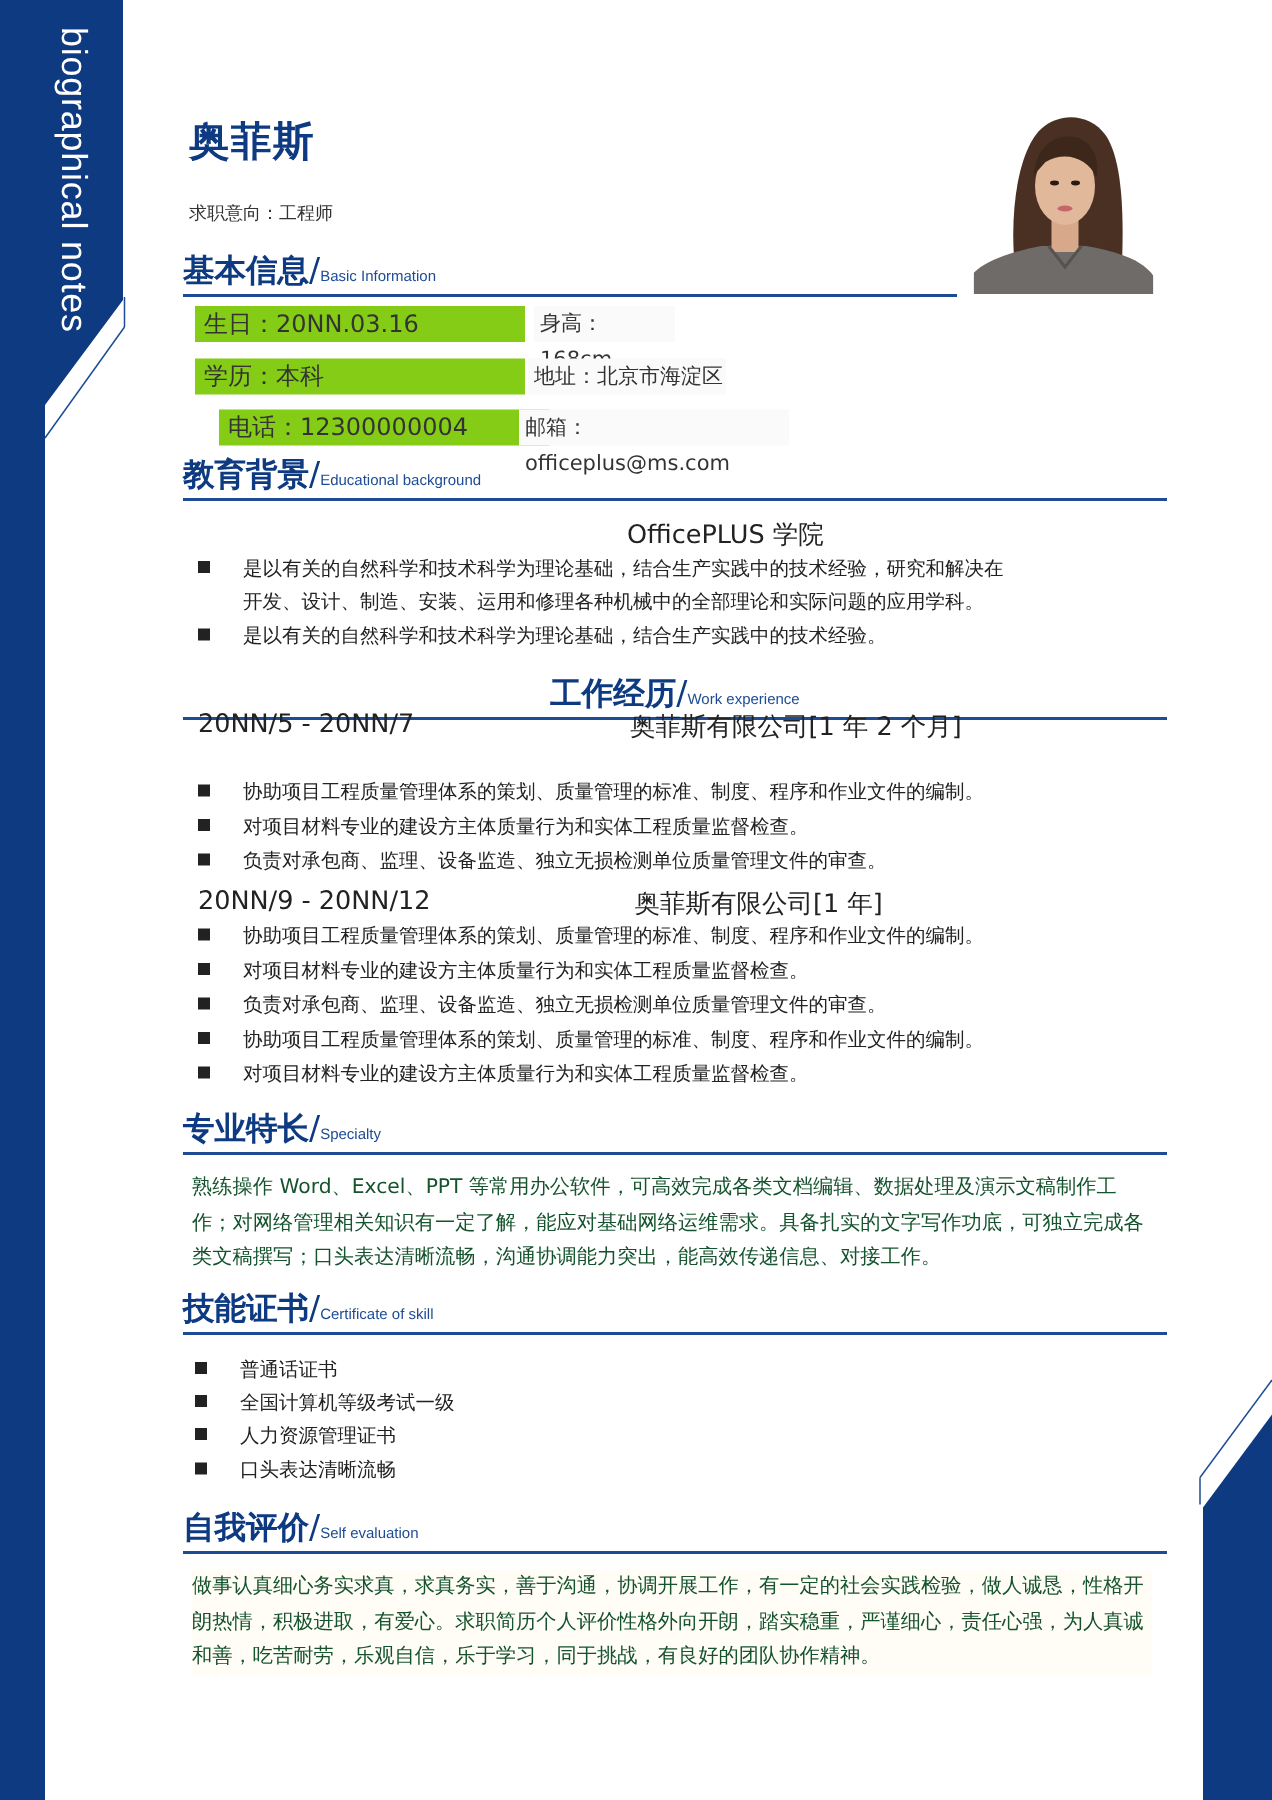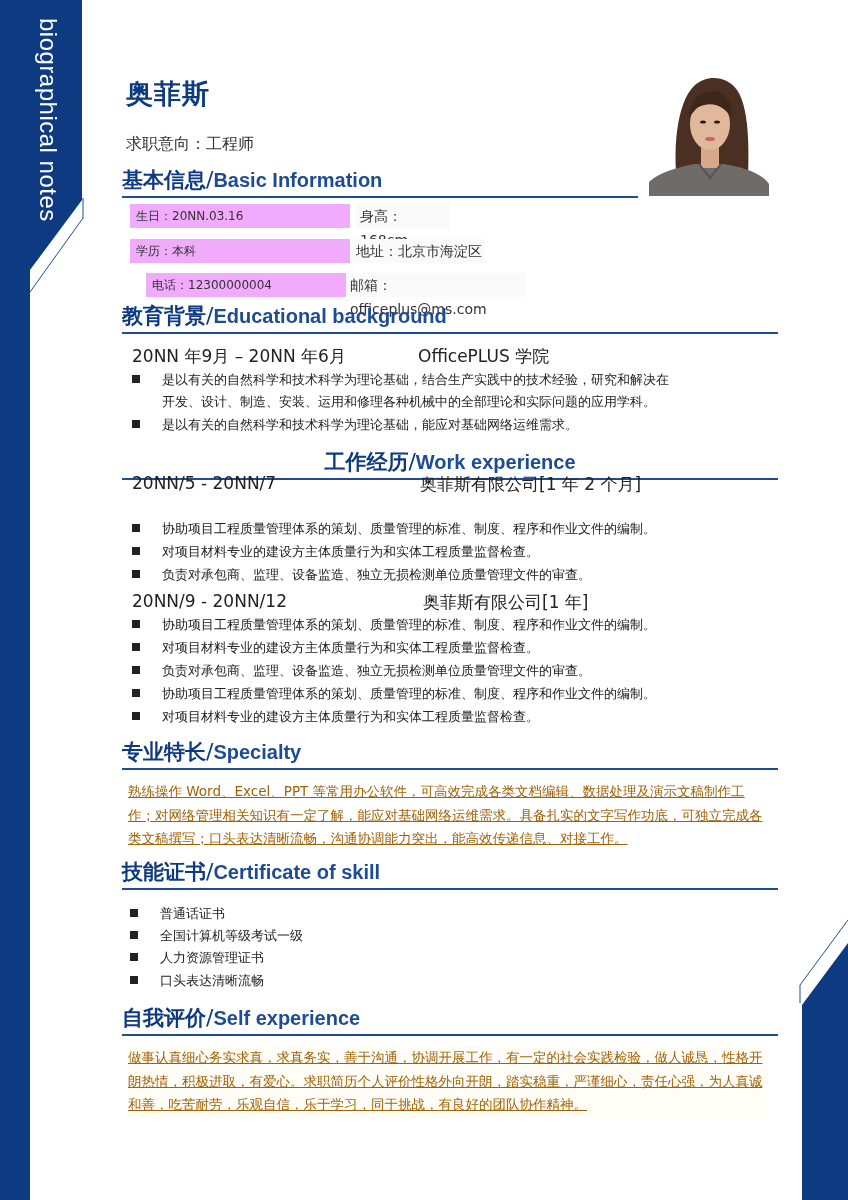--- a/index.html
+++ b/index.html
@@ -4,34 +4,34 @@
 <style>
   html,body{margin:0;padding:0;}
   body{width:848px;height:1200px;position:relative;background:#ffffff;overflow:hidden;
        font-family:"DejaVu Sans","Liberation Sans",sans-serif;color:#222;}
   .deco{position:absolute;left:0;top:0;}
   .side-text{position:absolute;left:22px;top:18px;width:40px;height:200px;}
   .side-text span{position:absolute;left:0;top:0;transform-origin:0 0;transform:translate(40px,0) rotate(90deg);
        white-space:nowrap;color:#fff;font-family:"Liberation Sans",sans-serif;font-size:24px;letter-spacing:0.5px;}
   .name{position:absolute;left:126px;top:76px;font-size:27px;font-weight:bold;color:#0d3a80;letter-spacing:1px;
         font-family:"DejaVu Sans",sans-serif;}
-  .intent{position:absolute;left:126px;top:134px;font-size:16px;color:#333;}
+  .intent{position:absolute;left:126px;top:134px;font-size:12px;color:#333;}
   .photo{position:absolute;left:649px;top:72px;width:120px;height:124px;overflow:hidden;background:#fff;}
   .section-head{position:absolute;left:122px;height:30px;border-bottom:2px solid #1d4c94;}
   .section-head .zh{font-size:21px;font-weight:bold;color:#0d3a80;}
   .section-head .slash{font-size:22px;color:#0d3a80;}
-  .section-head .en{font-size:20px;color:#1d4c94;font-family:"Liberation Sans",sans-serif;font-weight:bold;}
-  .info-row{position:absolute;left:130px;font-size:12px;color:#333;background:#f0abfc;height:24px;line-height:24px;padding-left:6px;}
+  .section-head .en{font-size:10px;color:#1d4c94;font-family:"Liberation Sans",sans-serif;}
+  .info-row{position:absolute;left:130px;font-size:16px;color:#333;background:#84cc16;height:24px;line-height:24px;padding-left:6px;}
   .info-val{position:absolute;font-size:14px;color:#333;background:#fafafa;height:24px;line-height:24px;}
   .entry-head{position:absolute;left:132px;font-size:17px;color:#222;white-space:nowrap;}
   .entry-head .org{position:absolute;white-space:nowrap;}
   .bullet{position:absolute;left:132px;font-size:13px;color:#222;white-space:nowrap;line-height:22px;}
   .bullet .sq{display:inline-block;width:8px;height:8px;background:#222;margin-right:22px;vertical-align:1px;}
   .bullet .cont{display:block;padding-left:30px;}
-  .para{position:absolute;left:128px;width:640px;font-size:13.5px;line-height:23.5px;color:#a16207;text-decoration:underline;}
+  .para{position:absolute;left:128px;width:640px;font-size:13.5px;line-height:23.5px;color:#14532d;}
   .self{background:#fffdf6;}
 </style>
 </head>
 <body>
 
 <svg class="deco" width="848" height="1200" viewBox="0 0 848 1200">
   <polygon points="0,0 82,0 82,200 30,270 30,1200 0,1200" fill="#0d3a80"></polygon>
   <line x1="83" y1="198" x2="83" y2="218" stroke="#1d4c94" stroke-width="1"></line>
   <line x1="83" y1="218" x2="30" y2="292" stroke="#1d4c94" stroke-width="1"></line>
   <polygon points="848,943 848,1200 802,1200 802,1005" fill="#0d3a80"></polygon>
@@ -68,29 +68,28 @@
 <div class="info-val" style="top:204px;left:356px;width:90px;padding-left:4px;">身高：168cm</div>
 <div class="info-row" style="top:239px;width:214px;">学历：本科</div>
 <div class="info-val" style="top:239px;left:352px;width:128px;padding-left:4px;">地址：北京市海淀区</div>
 <div class="info-row" style="top:273px;width:214px;margin-left:16px;">电话：12300000004</div>
 <div class="info-val" style="top:273px;left:346px;width:176px;padding-left:4px;">邮箱：officeplus@ms.com</div>
 
 <div class="section-head" style="top:302px;width:656px;">
   <span class="zh">教育背景</span><span class="slash">/</span><span class="en">Educational  background</span>
 </div>
 <div class="entry-head" style="top:345px;">
-  <span>20NN 年9月 – 20NN 年6月</span>
   <span class="org" style="left:286px;top:0;">OfficePLUS 学院</span>
 </div>
 <div class="bullet" style="top:369px;">
   <span class="sq"></span><span>是以有关的自然科学和技术科学为理论基础，结合生产实践中的技术经验，研究和解决在</span>
   <span class="cont">开发、设计、制造、安装、运用和修理各种机械中的全部理论和实际问题的应用学科。</span>
 </div>
 <div class="bullet" style="top:414px;">
-  <span class="sq"></span><span>是以有关的自然科学和技术科学为理论基础，能应对基础网络运维需求。</span>
+  <span class="sq"></span><span>是以有关的自然科学和技术科学为理论基础，结合生产实践中的技术经验。</span>
 </div>
 
 <div class="section-head" style="top:448px;width:656px;text-align:center;">
   <span class="zh">工作经历</span><span class="slash">/</span><span class="en">Work  experience</span>
 </div>
 <div class="entry-head" style="top:473px;">
   <span>20NN/5  -  20NN/7</span>
   <span class="org" style="left:288px;top:0;">奥菲斯有限公司[1 年 2 个月]</span>
 </div>
 <div class="bullet" style="top:518px;"><span class="sq"></span><span>协助项目工程质量管理体系的策划、质量管理的标准、制度、程序和作业文件的编制。</span></div>
@@ -114,15 +113,15 @@
 
 <div class="section-head" style="top:858px;width:656px;">
   <span class="zh">技能证书</span><span class="slash">/</span><span class="en">Certificate  of skill</span>
 </div>
 <div class="bullet" style="top:903px;left:130px;"><span class="sq"></span><span>普通话证书</span></div>
 <div class="bullet" style="top:925px;left:130px;"><span class="sq"></span><span>全国计算机等级考试一级</span></div>
 <div class="bullet" style="top:947px;left:130px;"><span class="sq"></span><span>人力资源管理证书</span></div>
 <div class="bullet" style="top:970px;left:130px;"><span class="sq"></span><span>口头表达清晰流畅</span></div>
 
 <div class="section-head" style="top:1004px;width:656px;">
-  <span class="zh">自我评价</span><span class="slash">/</span><span class="en">Self experience</span>
+  <span class="zh">自我评价</span><span class="slash">/</span><span class="en">Self evaluation</span>
 </div>
 <div class="para self" style="top:1046px;">做事认真细心务实求真，求真务实，善于沟通，协调开展工作，有一定的社会实践检验，做人诚恳，性格开朗热情，积极进取，有爱心。求职简历个人评价性格外向开朗，踏实稳重，严谨细心，责任心强，为人真诚和善，吃苦耐劳，乐观自信，乐于学习，同于挑战，有良好的团队协作精神。</div>
 
 </body></html>

